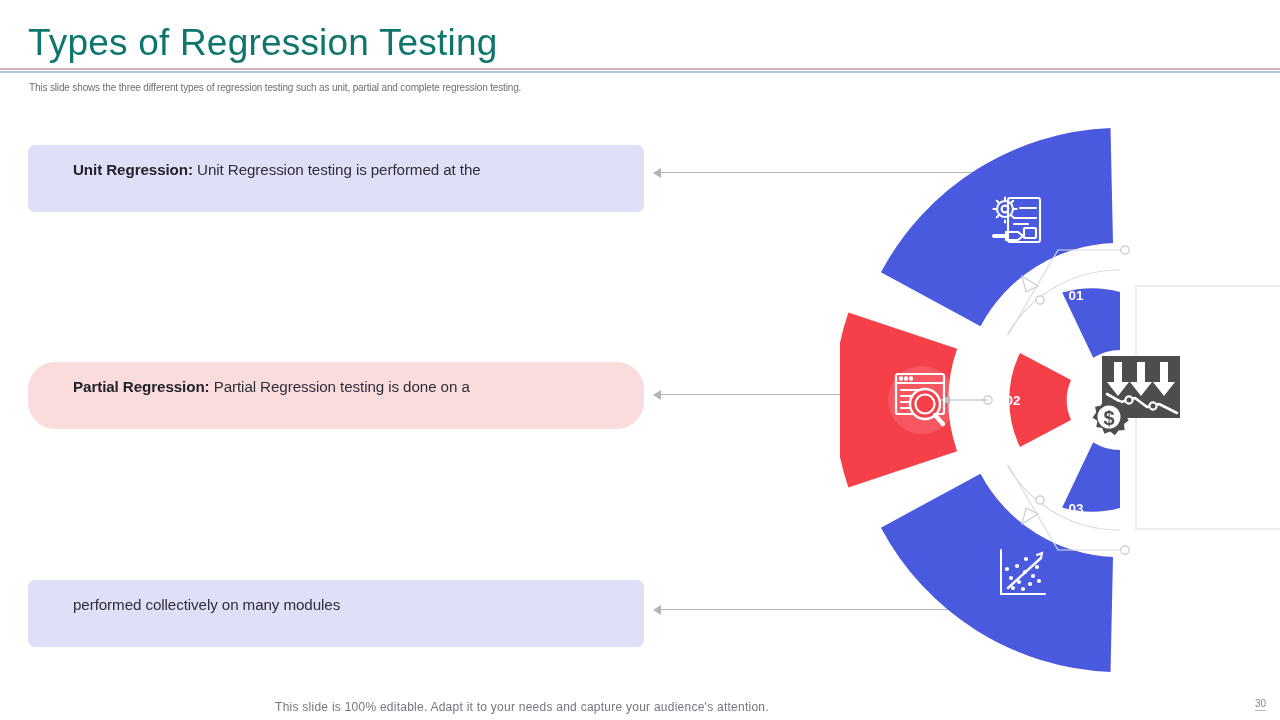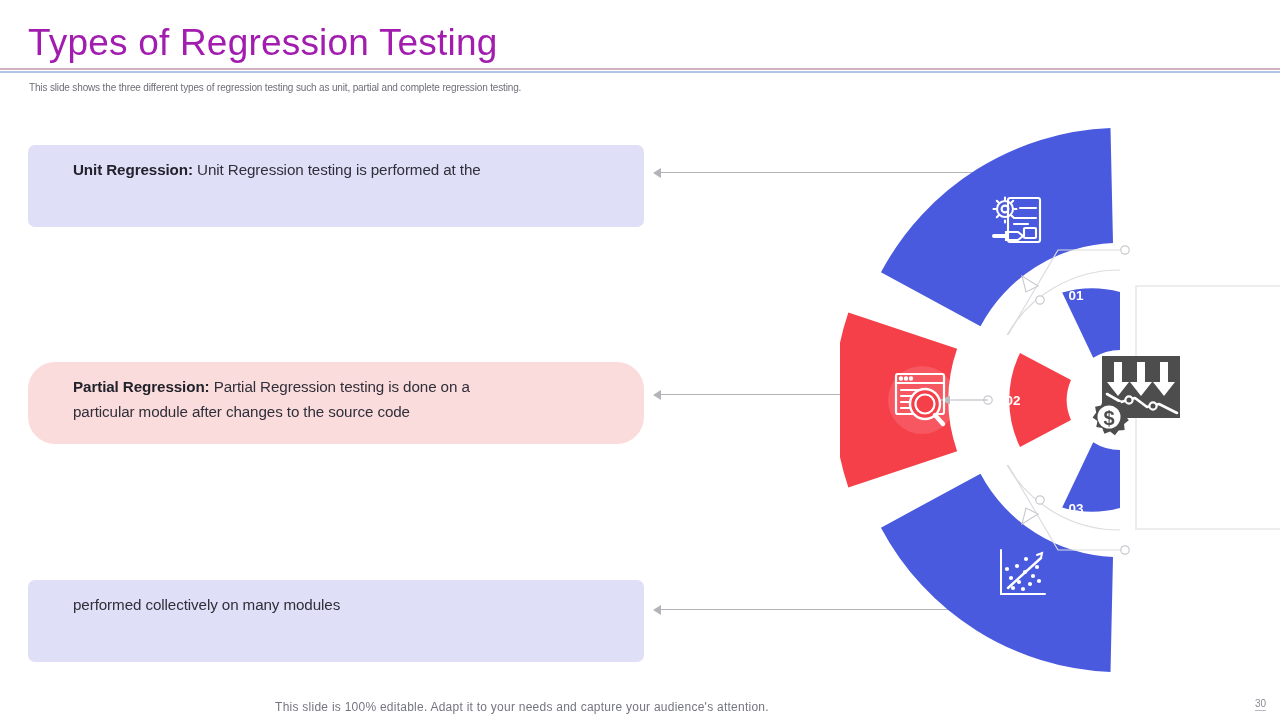--- a/index.html
+++ b/index.html
@@ -16,21 +16,21 @@
     -webkit-font-smoothing: antialiased;
   }
 
   
   #slide-title {
     position: absolute;
     left: 28px;
     top: 22px;
     font-size: 37px;
     font-weight: 400;
-    color: #a21caf;
+    color: #0f766e;
     letter-spacing: 0.2px;
     white-space: nowrap;
   }
   #title-rule-pink {
     position: absolute;
     left: 0;
     top: 68px;
     width: 1280px;
     height: 2px;
     background: #c9a3b4;
@@ -53,21 +53,21 @@
     color: #6e6e78;
     letter-spacing: -0.15px;
     white-space: nowrap;
   }
 
   
   .card {
     position: absolute;
     left: 28px;
     width: 616px;
-    height: 82px;
+    height: 67px;
     border-radius: 7px;
     box-sizing: border-box;
     padding: 12px 0 0 45px;
   }
   .card .line {
     font-size: 15.2px;
     color: #2f2f3a;
     line-height: 25px;
     letter-spacing: -0.1px;
   }
@@ -172,21 +172,20 @@
 <div id="title-rule-pink"></div>
 <div id="title-rule-blue"></div>
 <div id="slide-subtitle">This slide shows the three different types of regression testing such as unit, partial and complete regression testing.</div>
 
 <div class="card" id="card-unit">
   <div class="line"><span class="lead">Unit Regression:</span><span> Unit Regression testing is performed at the</span></div>
 </div>
 
 <div class="card" id="card-partial">
   <div class="line"><span class="lead">Partial Regression:</span><span> Partial Regression testing is done on a</span></div>
-  <div class="line">particular module after changes to the source code</div>
 </div>
 
 <div class="card" id="card-complete">
   <div class="line">performed collectively on many modules</div>
 </div>
 
 <div class="connector" id="connector-1">
   <div class="head"></div>
   <div class="shaft"></div>
 </div>

